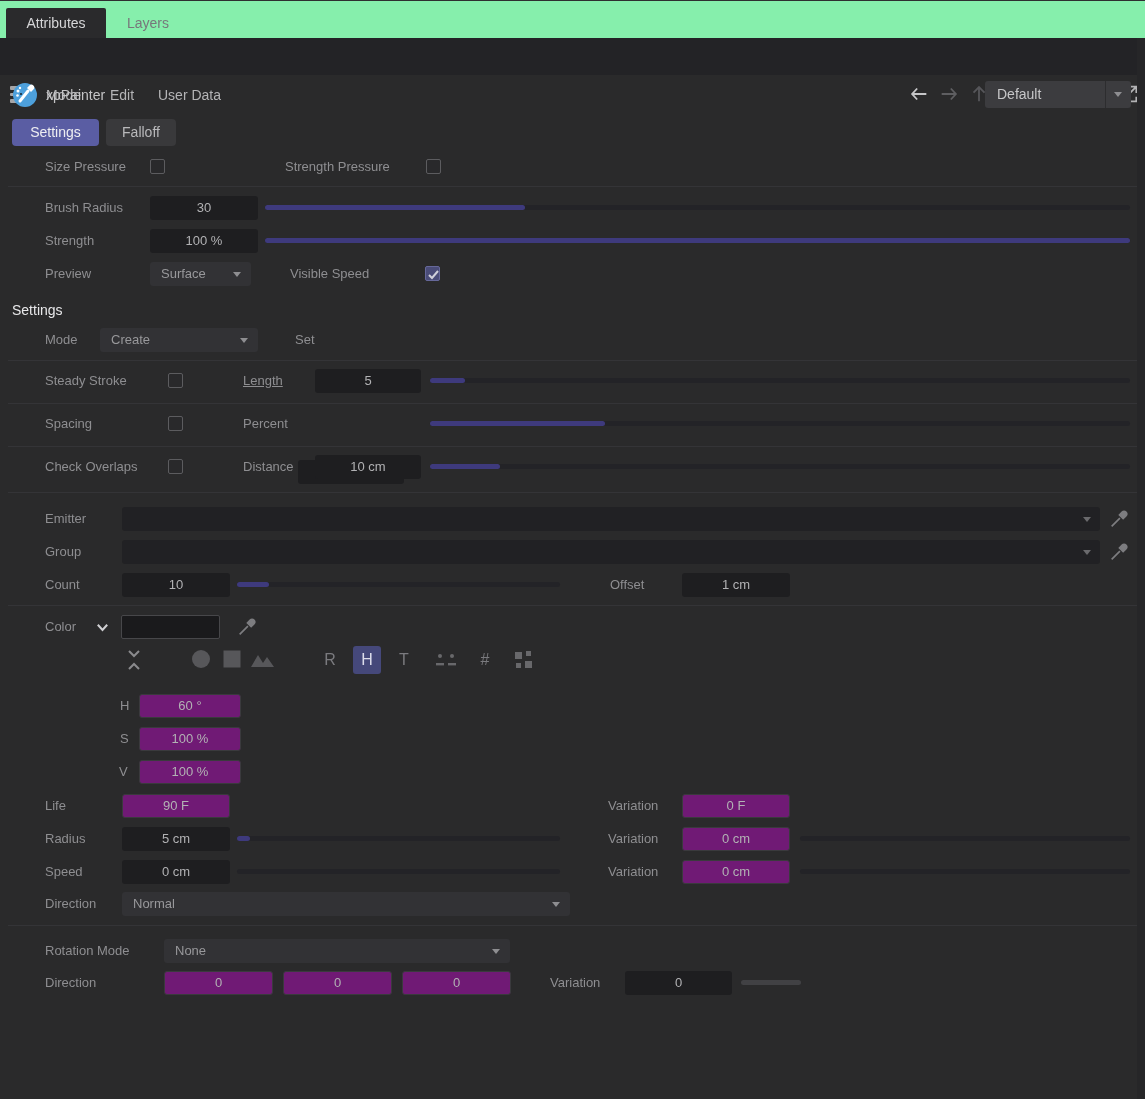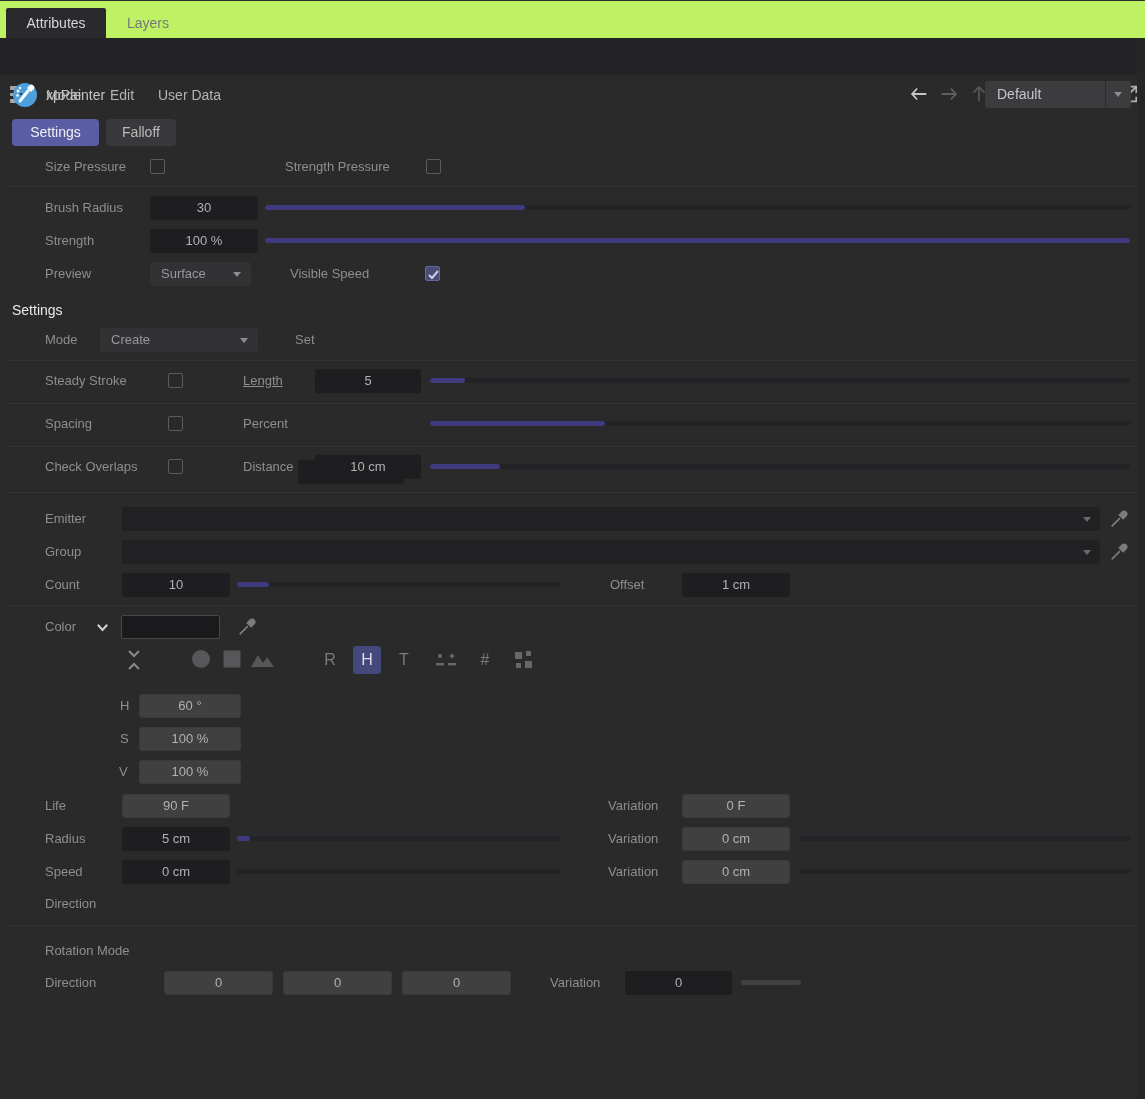--- a/index.html
+++ b/index.html
@@ -4,21 +4,21 @@
 <style>
   * { box-sizing: border-box; }
   html,body { margin:0; padding:0; background:#2a2a2b; }
   body { width:1145px; height:1099px; overflow:hidden;
          font-family:"Liberation Sans", sans-serif; font-size:13px;
          -webkit-font-smoothing:antialiased; }
   .panel { position:relative; width:1145px; height:1099px; background:#2a2a2b; }
 
   
   .tabbar { position:absolute; left:0; top:0; width:1145px; height:38px;
-            background:#bef264; border-top:1px solid #2f2f31; }
+            background:#86efac; border-top:1px solid #2f2f31; }
   .tab { position:absolute; top:7px; height:31px; line-height:31px; text-align:center;
          font-size:14px; cursor:default; }
   .tab.active { background:#2a2a2c; color:#d6d6d8; border-radius:2px 2px 0 0; }
   .tab.inactive { color:#77777b; }
 
   
   .menubar { position:absolute; left:0; top:38px; width:1145px; height:37px; background:#232326; }
   .menu-item { position:absolute; top:46px; height:22px; line-height:22px;
                font-size:14px; color:#b4b4b6; }
   .hamburger { position:absolute; left:10px; top:48px; width:22px; height:17px; }
@@ -43,21 +43,21 @@
   .sec-btn { position:absolute; top:119px; height:27px; line-height:27px; text-align:center;
              border-radius:4px; font-size:14px; }
   .sec-btn.primary { background:#5a5da3; color:#eeeef2; }
   .sec-btn.plain   { background:#39393b; color:#b9b9bb; }
 
   
   .lbl { position:absolute; height:24px; line-height:24px; color:#8e8e91; white-space:nowrap; }
   .heading { position:absolute; color:#e8e8ea; font-size:14px; height:20px; line-height:20px; }
   .fld { position:absolute; height:24px; line-height:24px; text-align:center;
          background:#1e1e20; border-radius:3px; color:#b2b2b4; }
-  .fld.bordered { background:#404040; border:1px solid #3a3a3d; line-height:22px; }
+  .fld.bordered { background:#701a75; border:1px solid #3a3a3d; line-height:22px; }
   .dropdown { position:absolute; height:24px; background:#323235; border-radius:3px; }
   .dropdown .dd-text { position:absolute; left:11px; top:0; line-height:24px; color:#98989b; }
   .dropdown .tri { right:10px; top:10px; }
   .link-field { position:absolute; height:24px; background:#212124; border-radius:3px; }
   .link-field .tri { right:9px; top:10px; border-top-color:#6a6a6d; }
   .slider { position:absolute; height:5px; background:#232327; border-radius:2.5px; }
   .slider-fill { height:100%; background:#3e3a7d; border-radius:2.5px; width:0; }
   .slider.gray { background:#414144; }
   .checkbox { position:absolute; width:15px; height:15px; border:1px solid #5c5c5f;
               border-radius:2px; background:#29292b; }
@@ -356,23 +356,31 @@
   <div class="slider" style="left:237px;top:869px;width:323px;">
     <div class="slider-fill" style="width: 0%;"></div>
   </div>
   <div class="lbl" style="left:608px;top:860px;">Variation</div>
   <div class="fld bordered" style="left:682px;top:860px;width:108px;">0 cm</div>
   <div class="slider" style="left:800px;top:869px;width:330px;">
     <div class="slider-fill" style="width: 0%;"></div>
   </div>
 
   <div class="lbl" style="left:45px;top:892px;">Direction</div>
+  <div class="dropdown" style="left:122px;top:892px;width:448px;">
+    <span class="dd-text">Normal</span>
+      <span class="tri"></span>
+  </div>
   <div class="divider" style="top:925px;"></div>
 
   <div class="lbl" style="left:45px;top:939px;">Rotation Mode</div>
+  <div class="dropdown" style="left:164px;top:939px;width:346px;">
+    <span class="dd-text">None</span>
+      <span class="tri"></span>
+  </div>
 
   <div class="lbl" style="left:45px;top:971px;">Direction</div>
   <div class="fld bordered" style="left:164px;top:971px;width:109px;">0</div>
   <div class="fld bordered" style="left:283px;top:971px;width:109px;">0</div>
   <div class="fld bordered" style="left:402px;top:971px;width:109px;">0</div>
   <div class="lbl" style="left:550px;top:971px;">Variation</div>
   <div class="fld" style="left:625px;top:971px;width:107px;">0</div>
   <div class="slider gray" style="left:741px;top:980px;width:60px;"></div>
 
 </div>

